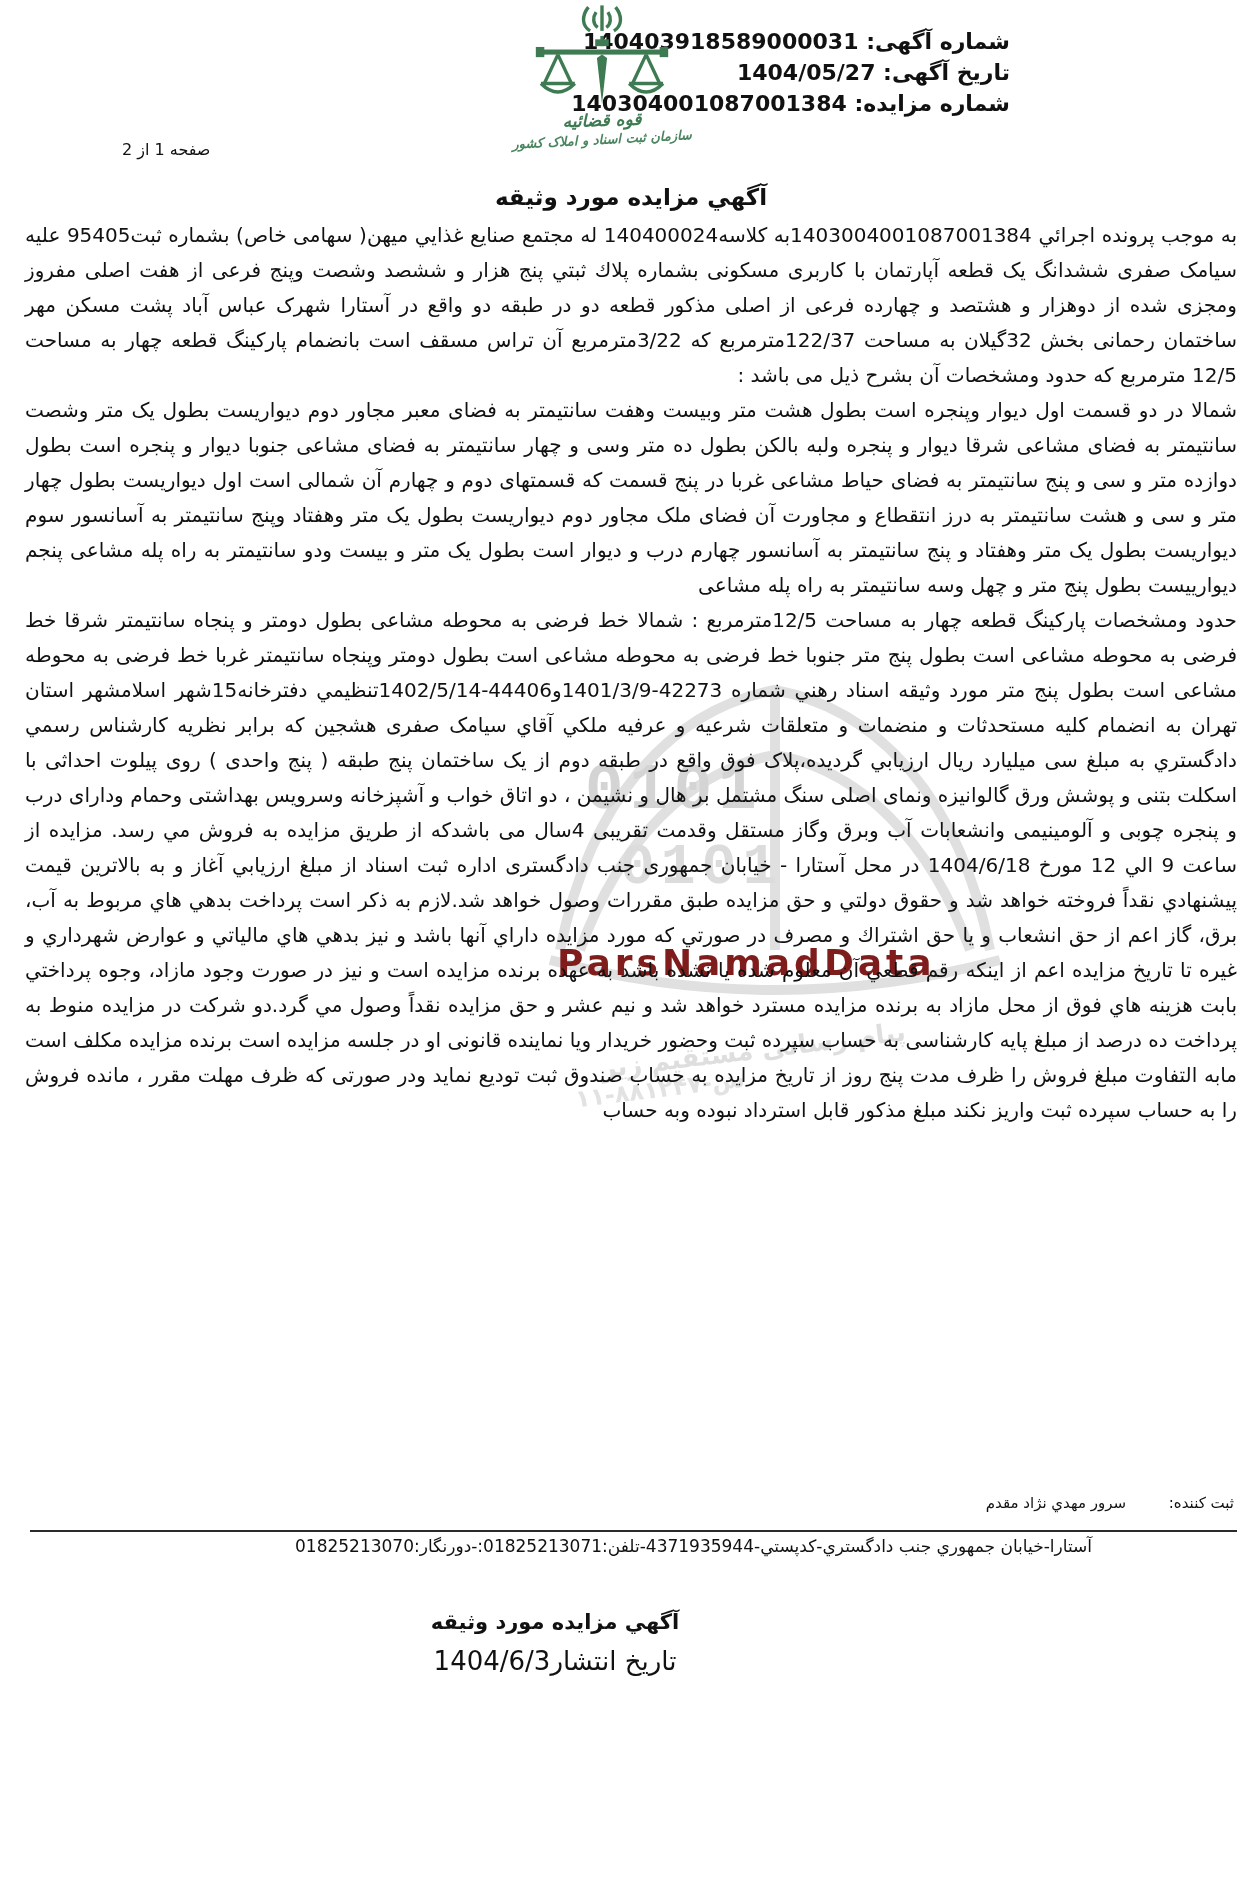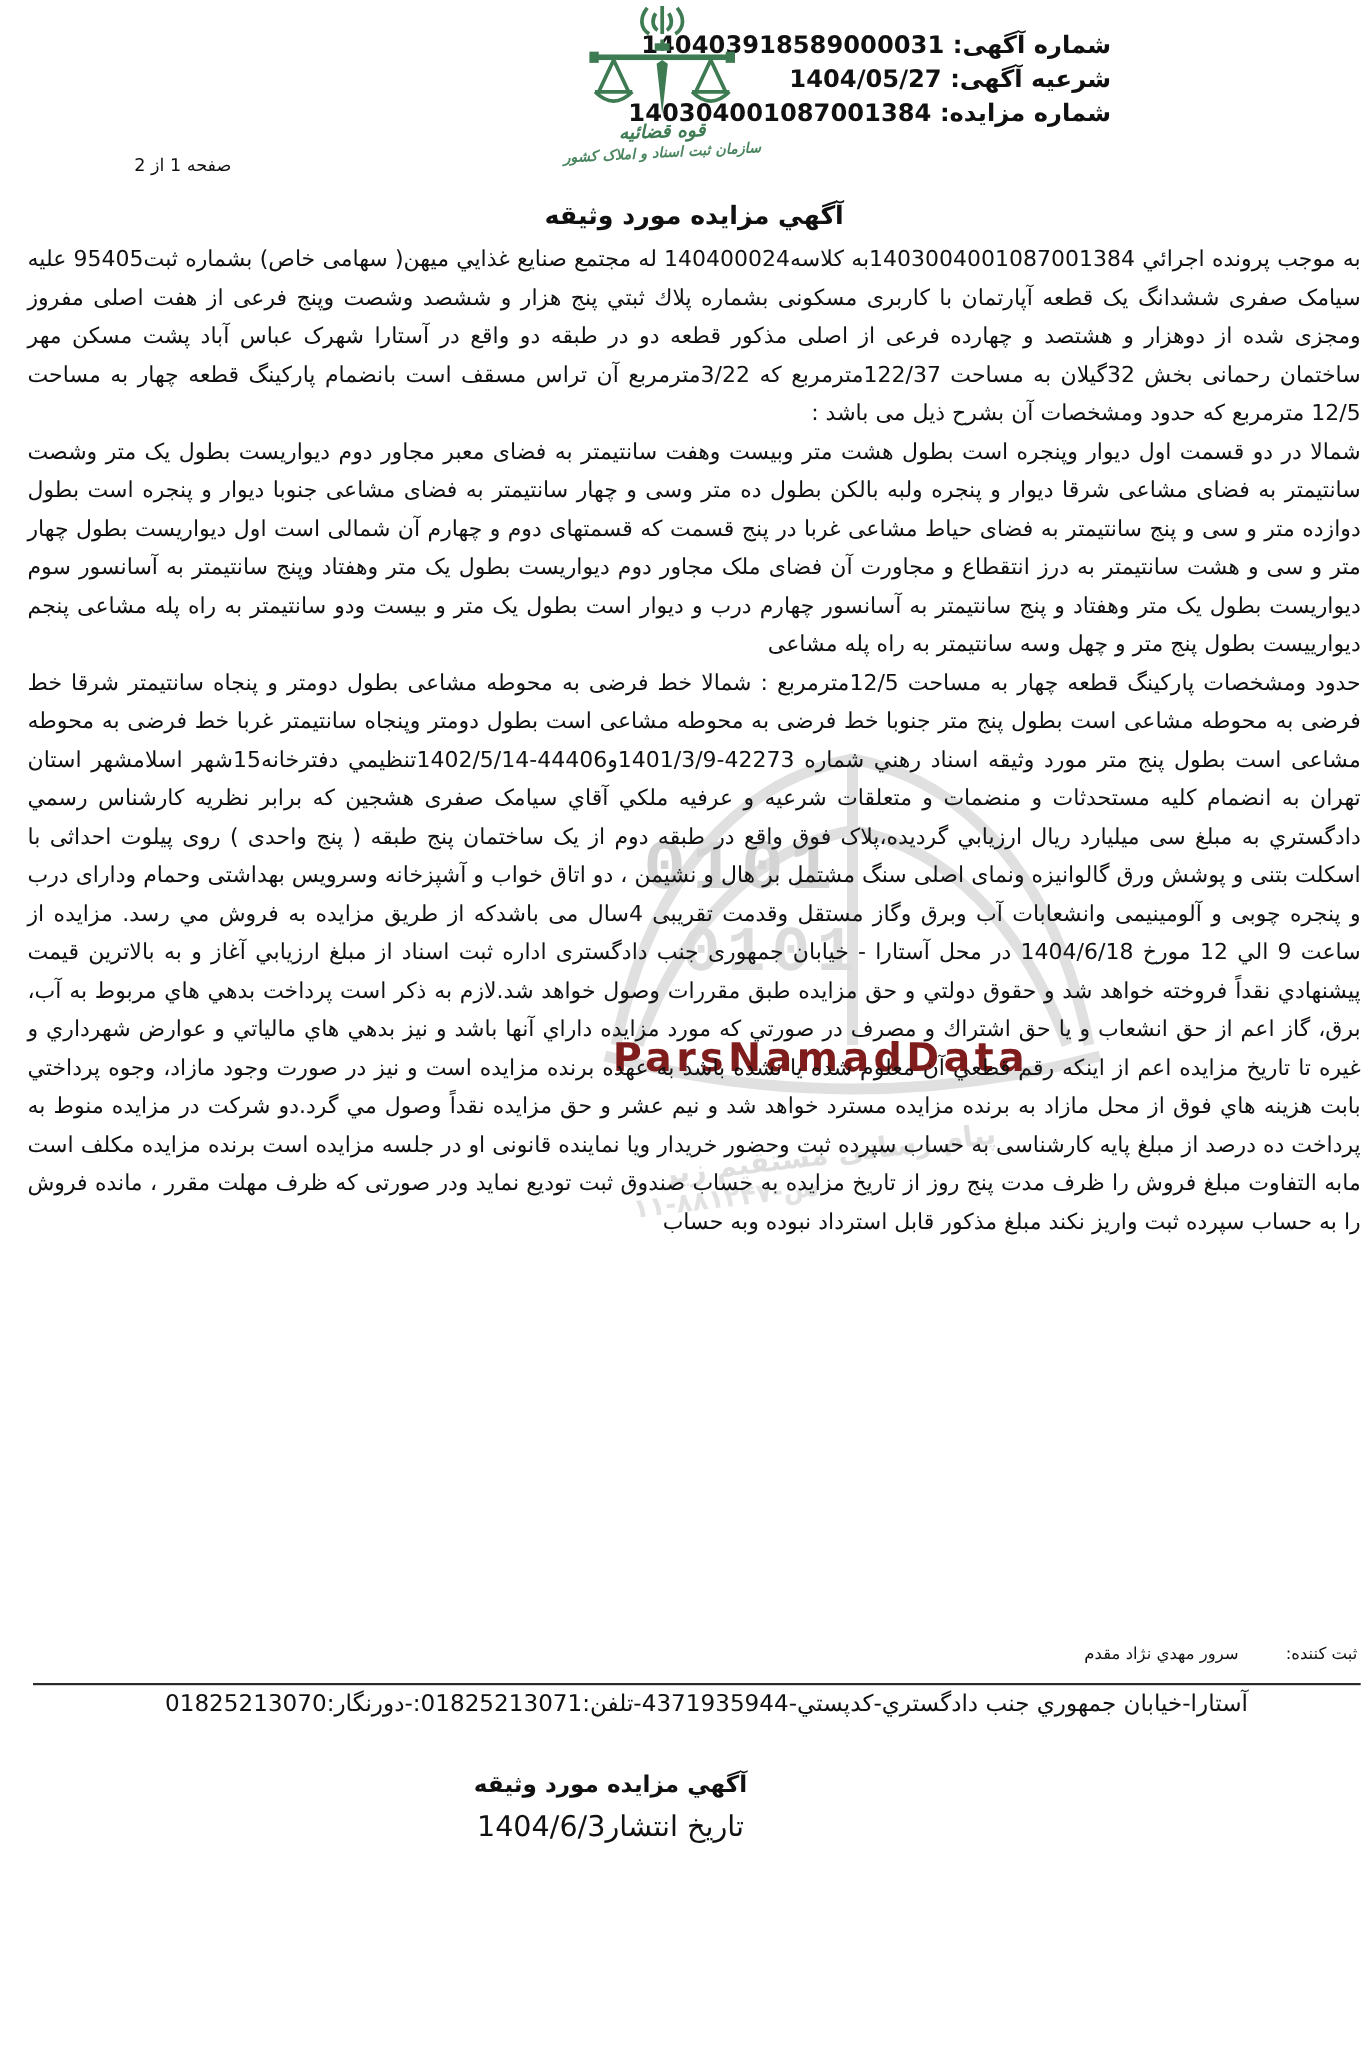--- a/index.html
+++ b/index.html
@@ -78,21 +78,21 @@
     position:absolute;top:1494px;right:8px;z-index:1;
     direction:rtl;font-size:15px;color:#111;white-space:nowrap;
   }
   .registrar .reg-name{margin-right:38px;margin-left:27px;}
   .footer-rule{
     position:absolute;top:1530px;left:30px;right:5px;z-index:1;
     border:0;border-top:2px solid #2a2a2a;margin:0;
   }
   .footer-address{
     position:absolute;top:1536px;left:150px;right:5px;z-index:1;
-    direction:rtl;text-align:left;font-size:21px;color:#111;
+    direction:rtl;text-align:center;font-size:17px;color:#111;
   }
   
   .second-notice{
     position:absolute;top:1610px;left:40px;width:1030px;z-index:1;
     direction:rtl;
   }
   .second-title{
     text-align:center;font-size:21px;font-weight:bold;margin:0 0 12px 0;
   }
   .second-body{
@@ -117,21 +117,21 @@
   </svg>
   <div class="wm-digits wm-d1">0101</div>
   <div class="wm-digits wm-d2">0101</div>
   <div class="wm-brand">ParsNamadData</div>
   <div class="wm-fa1">پیام رسانی مستقیم زیر</div>
   <div class="wm-fa2">ش-۸۸۱۲۴۷-۱۱</div>
 
   <div class="hdr-block">
     <div class="hdr-line"><span>شماره آگهی:</span>
       <span class="num">140403918589000031</span></div>
-    <div class="hdr-line"><span>شرعيه آگهی:</span>
+    <div class="hdr-line"><span>تاریخ آگهی:</span>
       <span class="num">1404/05/27</span></div>
     <div class="hdr-line"><span>شماره مزايده:</span>
       <span class="num">140304001087001384</span></div>
   </div>
 
   <div class="page-indicator">صفحه 1 از 2</div>
 
   <div class="logo-wrap">
     <svg width="170" height="112" viewBox="0 0 200 132">
       <g stroke="#3e7b53" fill="none" stroke-width="4">

